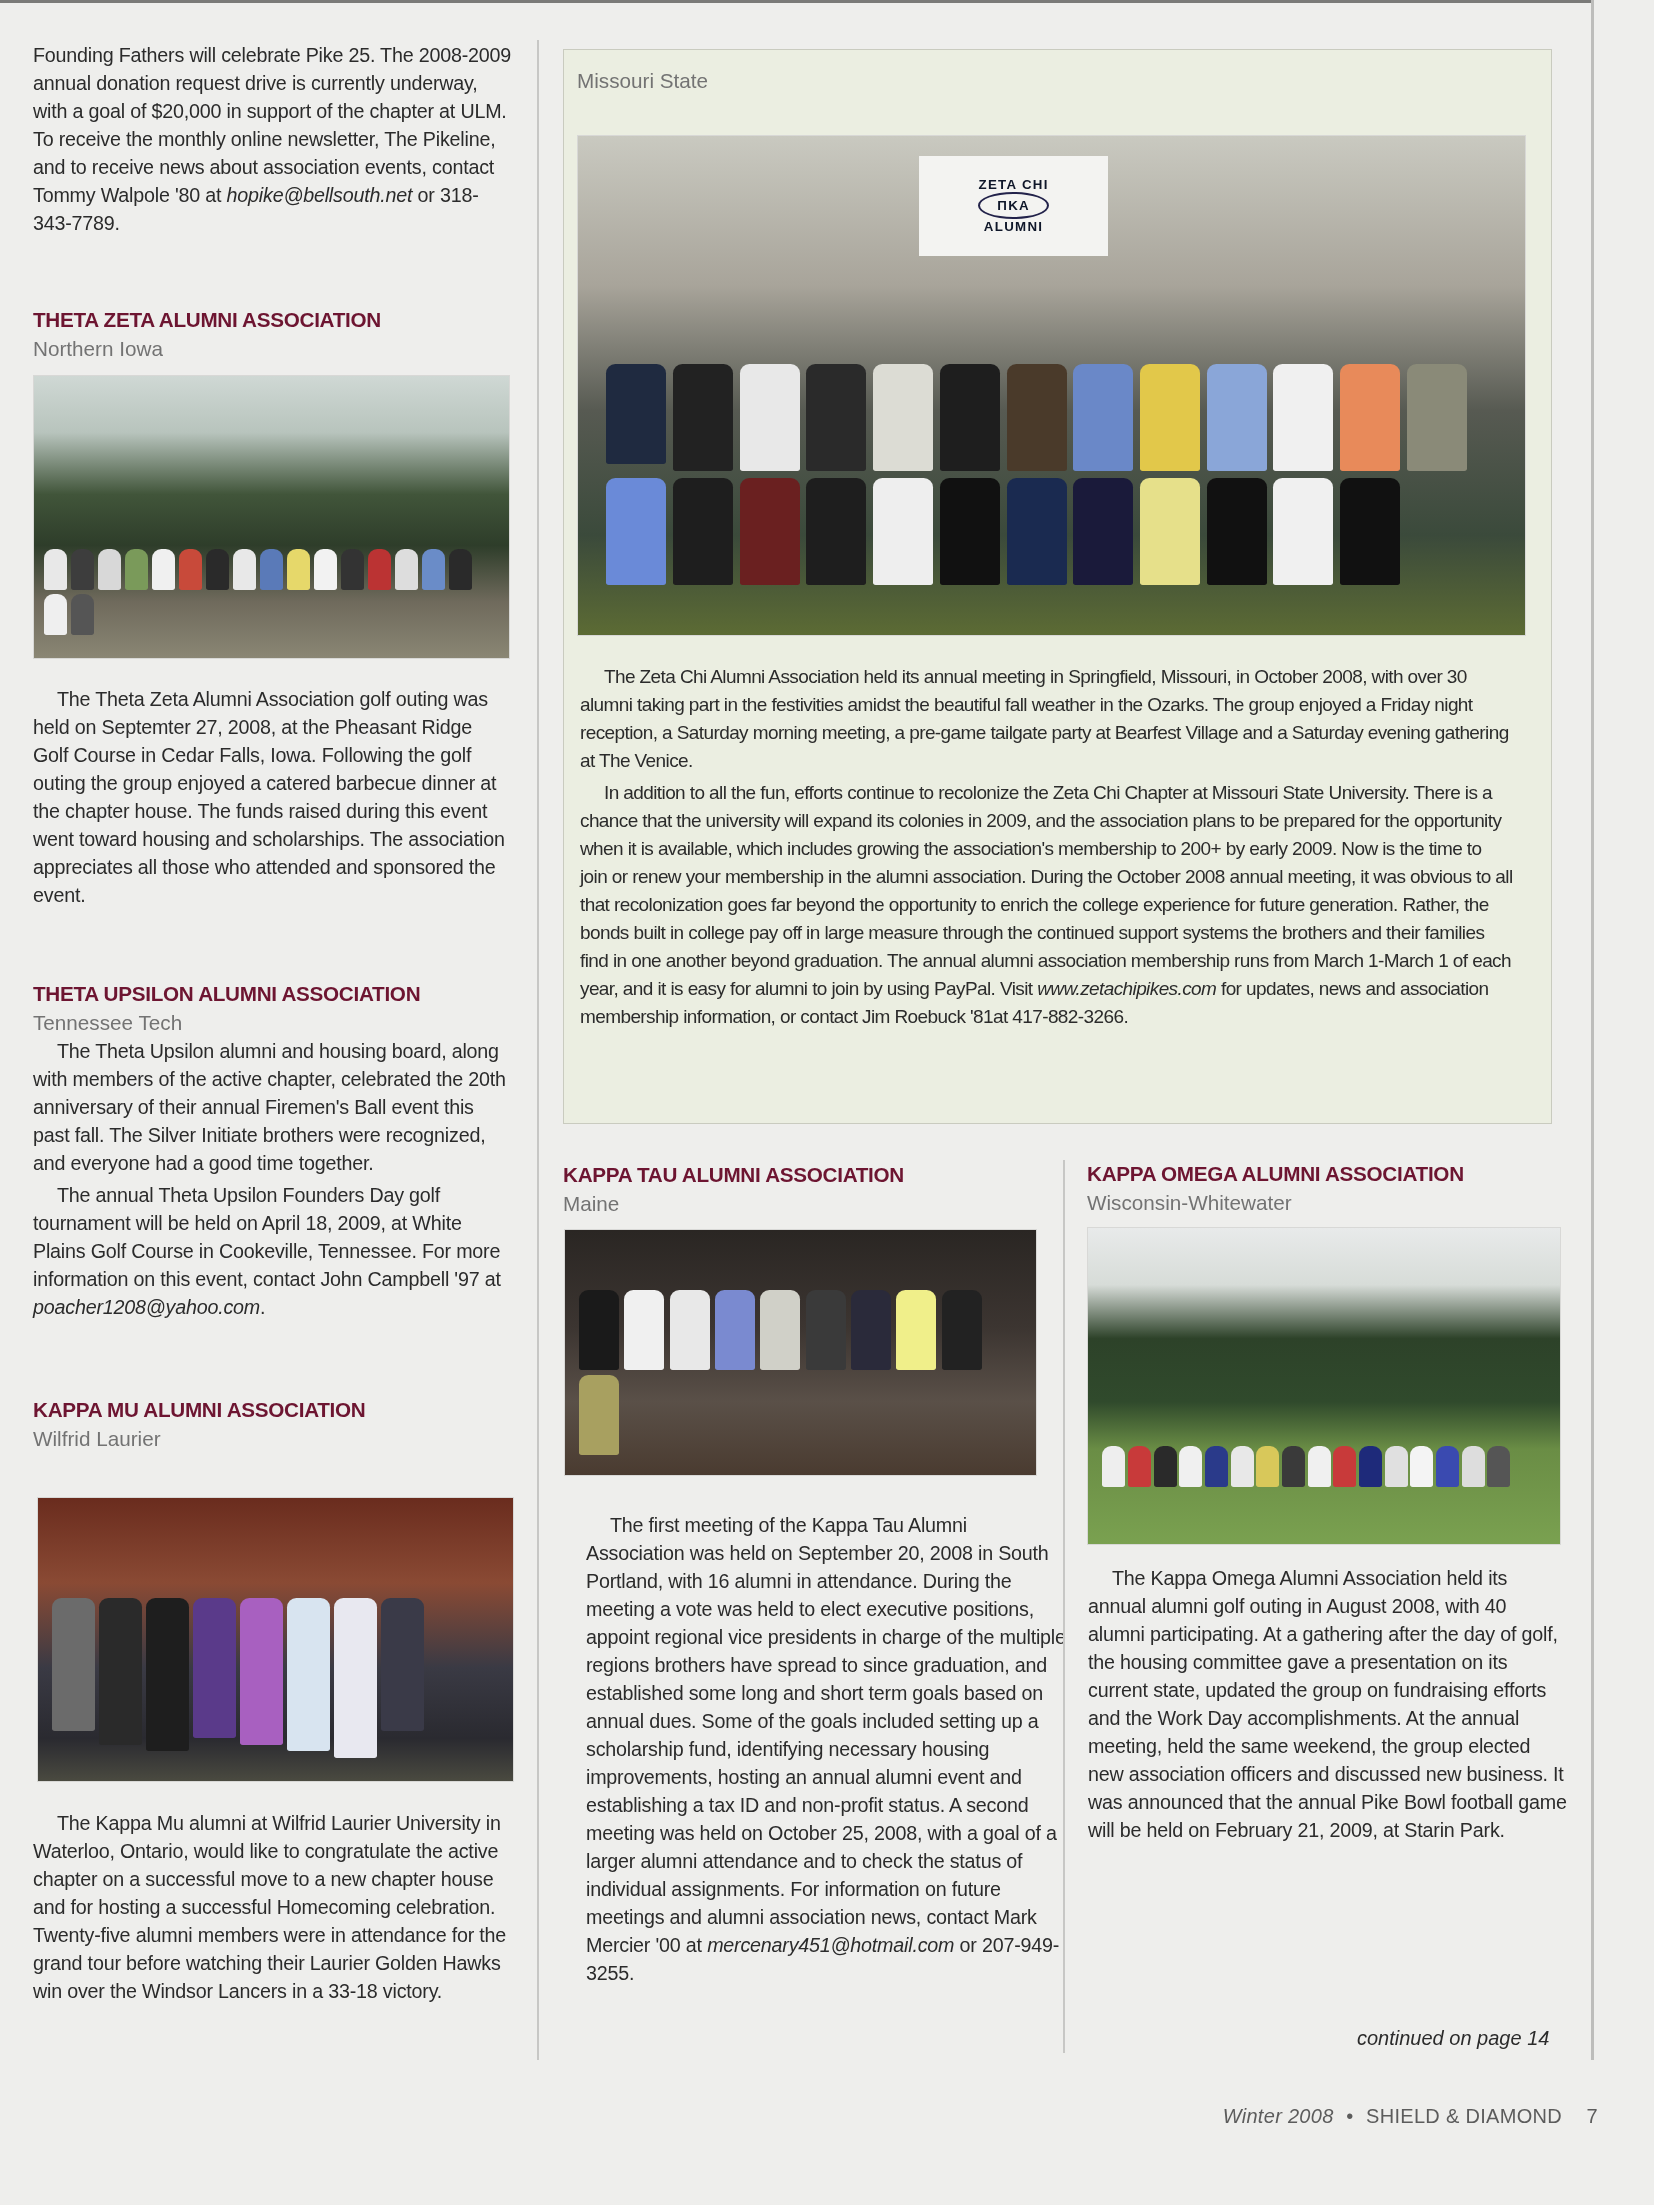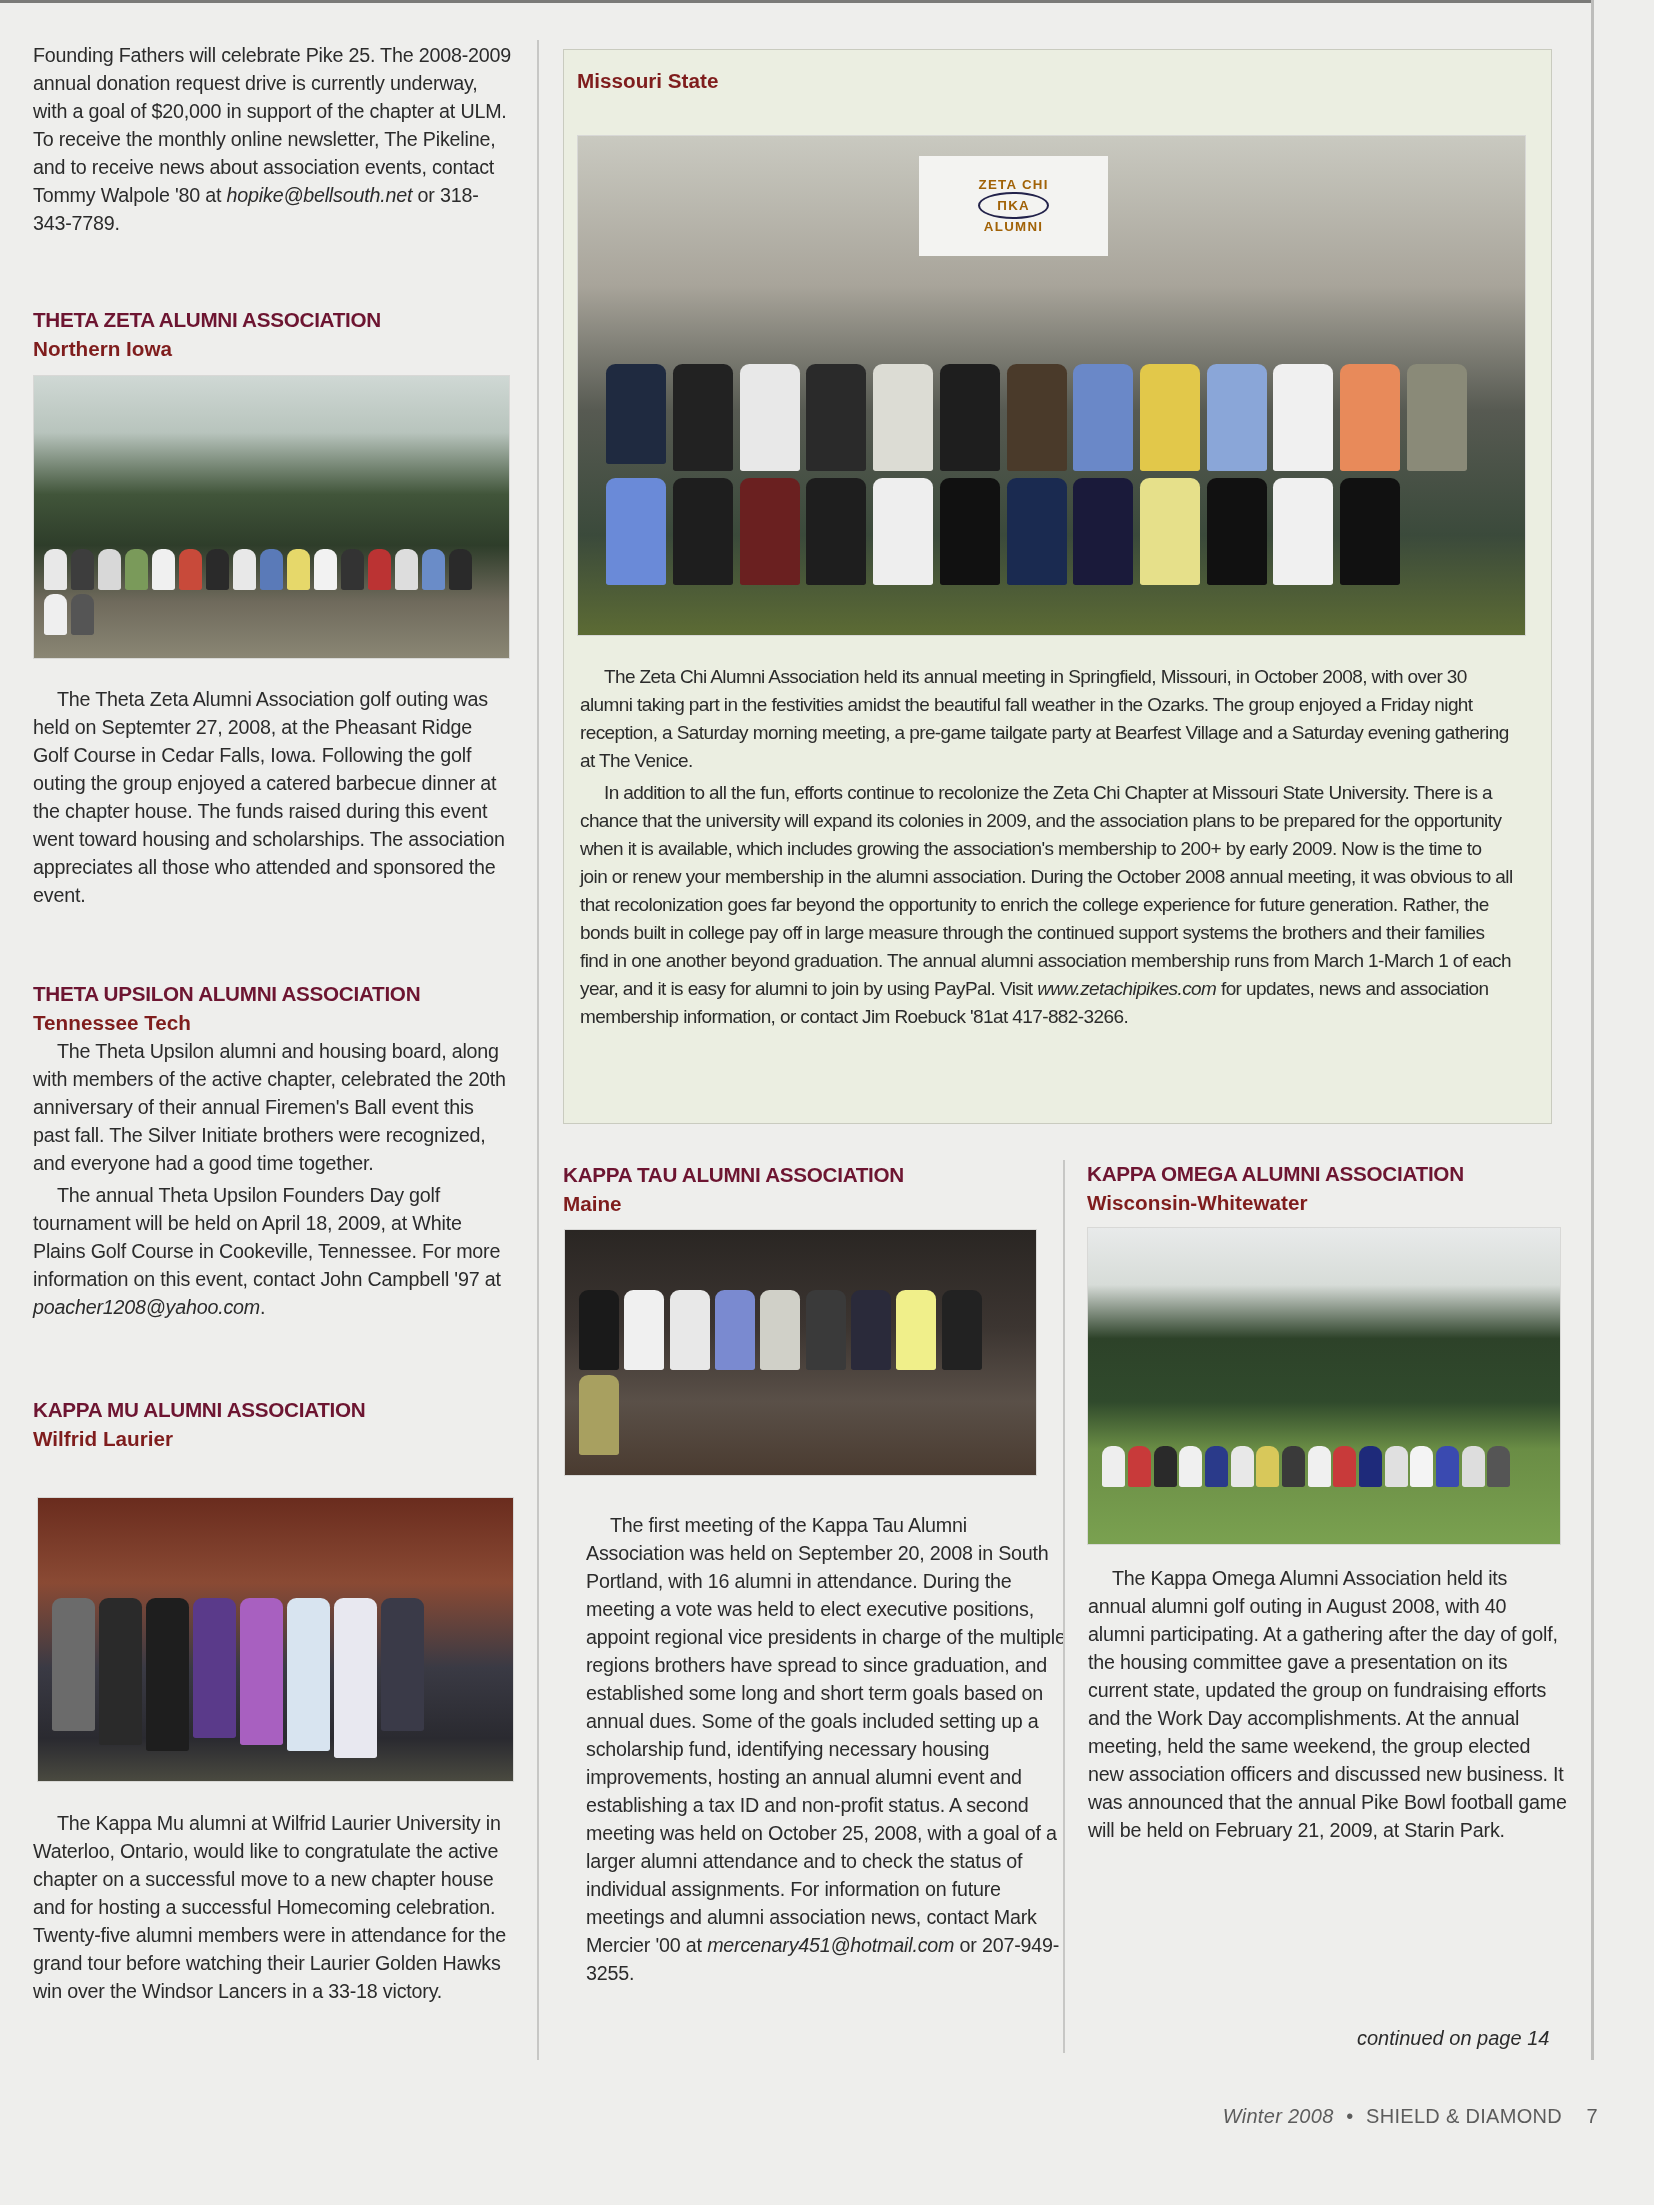--- a/index.html
+++ b/index.html
@@ -9,21 +9,21 @@
     font-family:"Liberation Sans", "DejaVu Sans", sans-serif;
     color:#2a2a2a;
   }
   .topline { position:absolute; left:0; top:0; width:1593px; height:3.3px; background:#7a7a78; }
   .rightline { position:absolute; left:1591px; top:0; width:2.7px; height:2060px; background:#bdbdbb; }
   .col { position:absolute; }
   .head {
     color:#6d1531; font-weight:bold; font-size:20.7px; line-height:29px;
     letter-spacing:-0.3px;
   }
-  .sub { color:#7f1d1d; font-weight:bold; font-size:20.7px; line-height:29px; }
+  .sub { color:#737373; font-weight:normal; font-size:20.7px; line-height:29px; }
   .body {
     font-size:19.7px; line-height:28px; color:#2b2b2b; letter-spacing:-0.2px;
   }
   .body p { margin:0; text-indent:24px; }
   .body p.noind { text-indent:0; }
   .body p + p { margin-top:4px; }
   .body em { font-style:italic; }
   .narrow { font-size:19px; letter-spacing:-0.6px; }
   .photo { position:absolute; overflow:hidden; border:1.3px solid #d8d8d6; }
   .divider { position:absolute; width:2px; background:#c7c7c5; }
@@ -44,21 +44,21 @@
   .ph-sky { background:linear-gradient(#cfd8d4 0%, #b8c4bd 20%, #41553a 42%, #2e3d2a 60%, #6f6a5c 80%, #8a8674 100%); }
   .ph-room { background:linear-gradient(#c9c9c0 0%, #a8a49a 30%, #575a52 55%, #3b4a3b 80%, #5c6b34 100%); }
   .ph-dark { background:linear-gradient(#2a2623 0%, #3c3531 40%, #5a5048 70%, #4a3b30 100%); }
   .ph-golf { background:linear-gradient(#e8eaea 0%, #d7dcd8 18%, #2d4229 35%, #304a2c 55%, #6a8d45 70%, #7aa150 100%); }
   .ph-brick { background:linear-gradient(#6a2c1e 0%, #8a4a34 30%, #3a3a44 60%, #2a2a30 85%, #4a4a40 100%); }
   .people { position:absolute; left:3%; right:3%; bottom:8%; height:58%; display:flex; flex-wrap:wrap; gap:4px; align-content:flex-end; }
   .person { width:23px; height:41px; border-radius:9.3px 9.3px 2.7px 2.7px; }
   .banner {
     position:absolute; left:36%; top:4%; width:20%; height:20%; background:#f3f3f1;
     display:flex; align-items:center; justify-content:center;
-    color:#a16207; font-size:13.3px; font-weight:bold; letter-spacing:1.3px;
+    color:#0f172a; font-size:13.3px; font-weight:bold; letter-spacing:1.3px;
   }
   .banner .oval { border:2.7px solid #22224a; border-radius:50%; padding:4px 14.7px; }
 </style>
 </head>
 <body>
 
 <div class="topline"></div>
 <div class="rightline"></div>
 
 <div class="col body" style="left:33px; top:41px; width:480px;">

